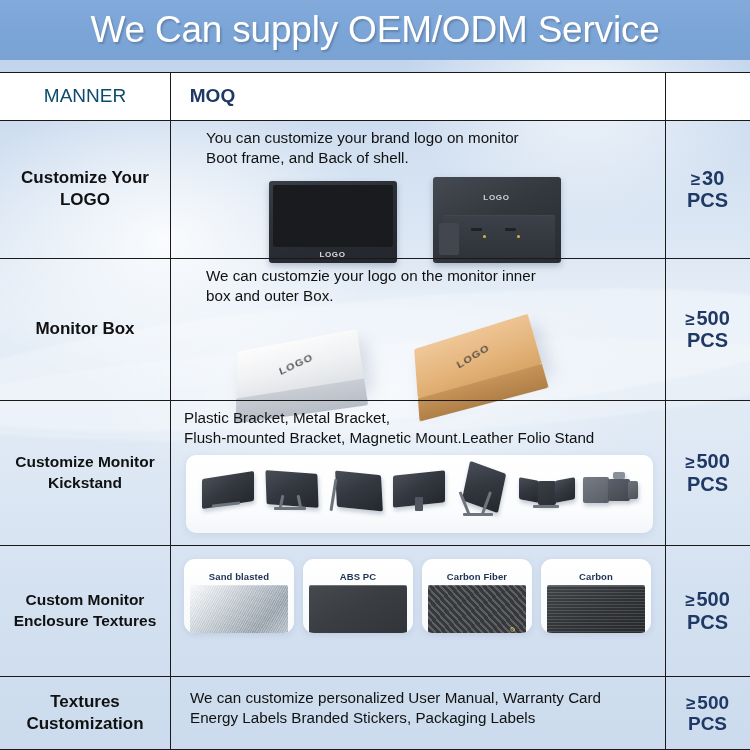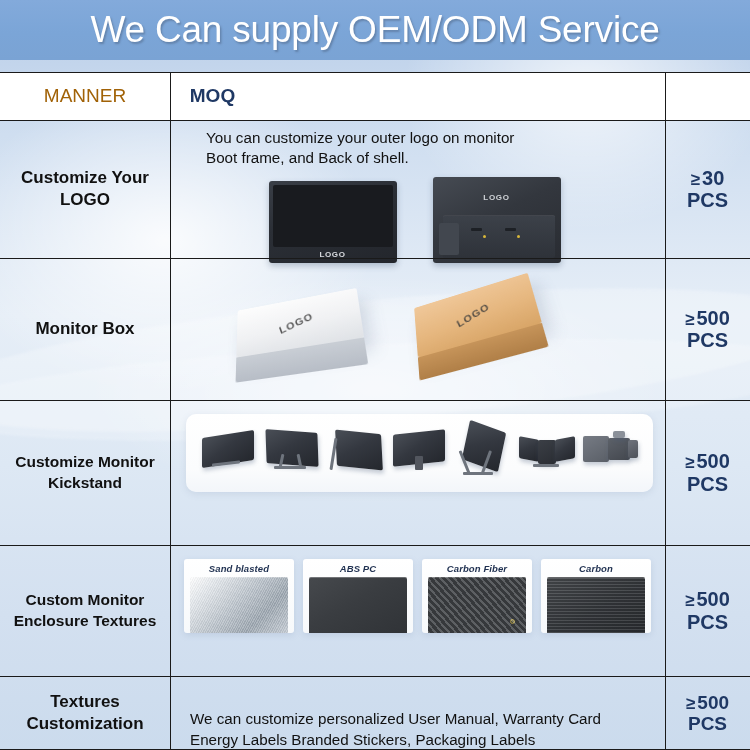--- a/index.html
+++ b/index.html
@@ -57,21 +57,21 @@
   
   .colhdr {
     top: 0; height: 48px;
     background: #ffffff;
     align-items: center;
   }
   .colhdr .cell { display: flex; align-items: center; height: 100%; }
   .hdr-manner { justify-content: center; }
   .hdr-desc   { justify-content: flex-start; padding-left: 45px; }
   .hdr-moq    { justify-content: center; }
-  .colhdr-text { font-size: 19px; color: #a16207; font-weight: 400; }
+  .colhdr-text { font-size: 19px; color: #0c4a6e; font-weight: 400; }
   .moq-hdr-text { font-size: 19px; color: #1f3864; font-weight: 600; }
 
   
   .manner-text {
     width: 100%; height: 100%;
     display: flex; flex-direction: column;
     align-items: center; justify-content: center;
     font-size: 17px; font-weight: 700; color: #111;
     line-height: 1.30; text-align: center; padding: 0 3px;
   }
@@ -180,24 +180,24 @@
   .slab {
     position: absolute; border-radius: 2px;
     background: linear-gradient(150deg,#4a4f57 0%, #343840 45%, #24272d 100%);
     box-shadow: 1px 3px 4px rgba(70,90,120,.30);
   }
   .leg { position: absolute; background: #6e747d; border-radius: 1px; }
 
   
   .tex-row { display: flex; gap: 9px; margin-top: 6px; padding-right: 14px; }
   .tex-card {
-    width: 114px; height: 74px; border-radius: 3px;
+    width: 114px; height: 74px; border-radius: 11px;
     background: linear-gradient(180deg,#ffffff 0%,#f7f9fb 100%);
     box-shadow: 0 2px 6px rgba(110,130,160,.18);
-    padding-top: 4px; overflow: hidden; font-style: italic;
+    padding-top: 12px; overflow: hidden;
   }
   .tex-label {
     text-align: center; font-size: 9.5px; color: #1f3050; font-weight: 600;
     letter-spacing: .1px; margin-bottom: 3px;
   }
   .tex-swatch {
     margin: 0 auto; width: 98px; height: 56px; border-radius: 2px 2px 0 0;
     box-shadow: inset 0 1px 0 rgba(255,255,255,.25);
     position: relative; overflow: hidden;
   }
@@ -255,21 +255,21 @@
     <div class="hline" style="top:0px;"></div>
     <div class="hline" style="top:48px;"></div>
 
     <div class="row" style="top:48px; height:138px;">
       <div class="cell c-manner">
         <div class="manner-text">Customize
 Your LOGO</div>
       </div>
       <div class="cell c-desc">
         <div class="desc">
-          <div class="desc-text indent">You can customize your outer logo on monitor
+          <div class="desc-text indent">You can customize your brand logo on monitor
 Boot frame, and Back of shell.</div>
           <div class="monitors">
             <div class="mon-front">
               <div class="mon-screen"></div>
               <div class="mon-chin">LOGO</div>
             </div>
             <div class="mon-back">
               <div class="mon-back-logo">LOGO</div>
               <div class="mon-back-panel">
                 <div class="port p1"></div>
@@ -296,20 +296,22 @@
     </div>
     <div class="hline" style="top:186px;"></div>
 
     <div class="row" style="top:186px; height:142px;">
       <div class="cell c-manner">
         <div class="manner-text">Monitor
 Box</div>
       </div>
       <div class="cell c-desc">
         <div class="desc">
+          <div class="desc-text indent">We can customzie your logo on the monitor inner
+box and outer Box.</div>
           <div class="boxes">
             <div class="pkg box-white">
               <span class="box-logo">LOGO</span>
             </div>
             <div class="pkg box-kraft">
               <span class="box-logo">LOGO</span>
             </div>
           </div>
         </div>
       </div>
@@ -327,20 +329,22 @@
     </div>
     <div class="hline" style="top:328px;"></div>
 
     <div class="row" style="top:328px; height:145px;">
       <div class="cell c-manner">
         <div class="manner-text small">Customize Monitor
 Kickstand</div>
       </div>
       <div class="cell c-desc">
         <div class="desc">
+          <div class="desc-text">Plastic Bracket, Metal Bracket,
+Flush-mounted Bracket, Magnetic Mount.Leather Folio Stand</div>
           <div class="panel-white">
             <div class="stand">
               <div class="slab" style="left:2px; top:8px; width:52px; height:30px; transform:skewY(-9deg);"></div>
               <div class="leg" style="left:12px; top:36px; width:28px; height:3px; transform:skewY(-7deg);"></div>
             </div>
             <div class="stand">
               <div class="slab" style="left:2px; top:5px; width:52px; height:34px; transform:skewY(6deg) rotate(-2deg);"></div>
               <div class="leg" style="left:10px; top:40px; width:32px; height:3px;"></div>
               <div class="leg" style="left:16px; top:28px; width:3px; height:14px; transform:rotate(12deg);"></div>
               <div class="leg" style="left:34px; top:28px; width:3px; height:14px; transform:rotate(-12deg);"></div>
@@ -430,21 +434,21 @@
       <div class="vline" style="left:665px;"></div>
     </div>
     <div class="hline" style="top:604px;"></div>
 
     <div class="row" style="top:604px; height:74px;">
       <div class="cell c-manner">
         <div class="manner-text">Textures
 Customization</div>
       </div>
       <div class="cell c-desc">
-        <div class="desc" style="display:flex; align-items:flex-end; padding-top:4px; padding-left:20px;">
+        <div class="desc" style="display:flex; align-items:flex-start; padding-top:12px; padding-left:20px;">
           <div class="desc-text">We can customize personalized User Manual, Warranty Card
 Energy Labels Branded Stickers, Packaging Labels</div>
         </div>
       </div>
       <div class="cell c-moq">
         <div class="moq-box compact">
           <div class="moq-qty">
             <span class="moq-ge">≥</span>
             <span>500</span>
           </div>

